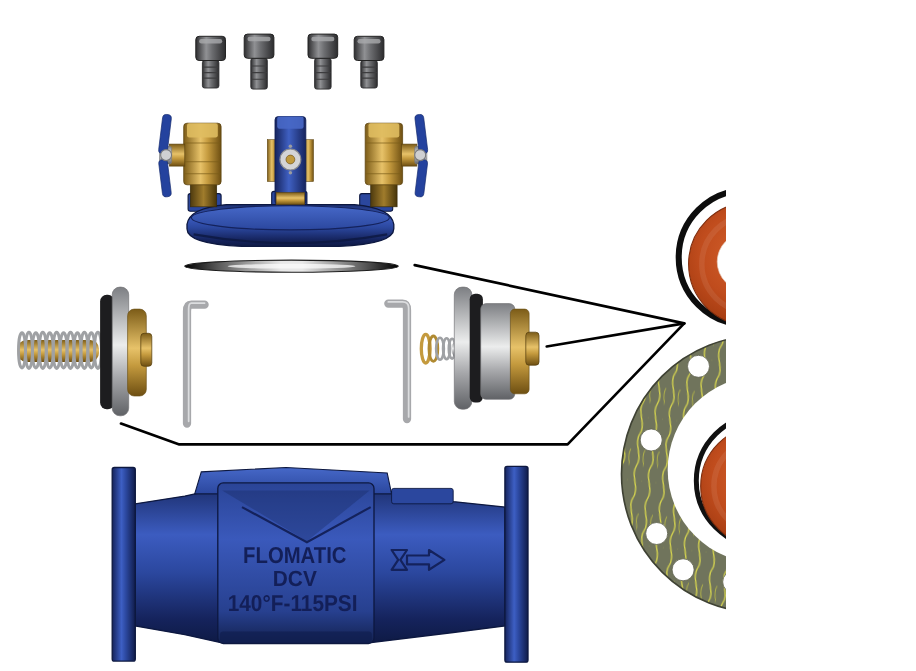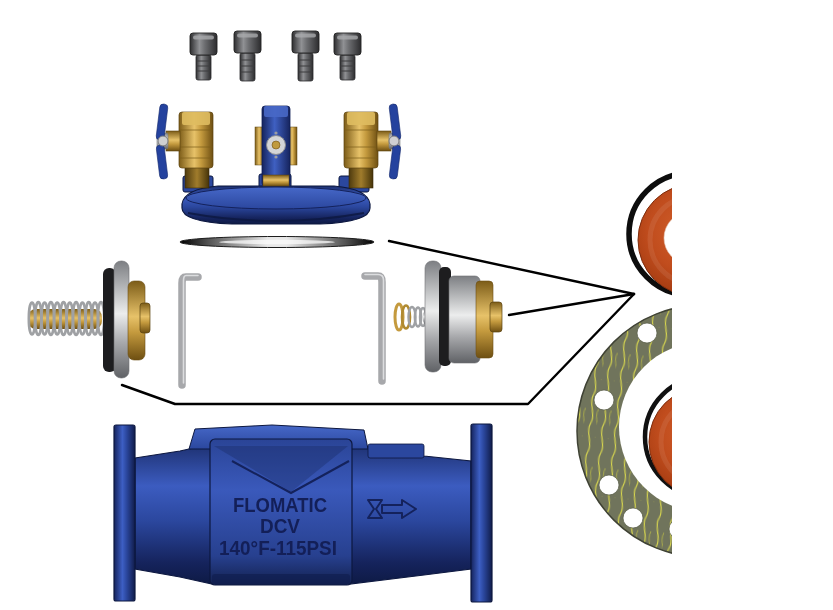--- a/index.html
+++ b/index.html
@@ -2,21 +2,20 @@
 <html><head>
 <meta charset="utf-8">
 <style>
   html,body{margin:0;padding:0;background:#ffffff;}
   .stage{
     position:relative;
     width:660px;height:610px;
     background:#ffffff;
     font-family:"Liberation Sans", sans-serif;
     overflow:hidden;
-    margin-left:12px;
   }
   svg{display:block;}
   text.engraved{
     font-family:"Liberation Sans", sans-serif;
     font-weight:bold;
     fill:#131f58;
   }
 </style>
 </head>
 <body>

